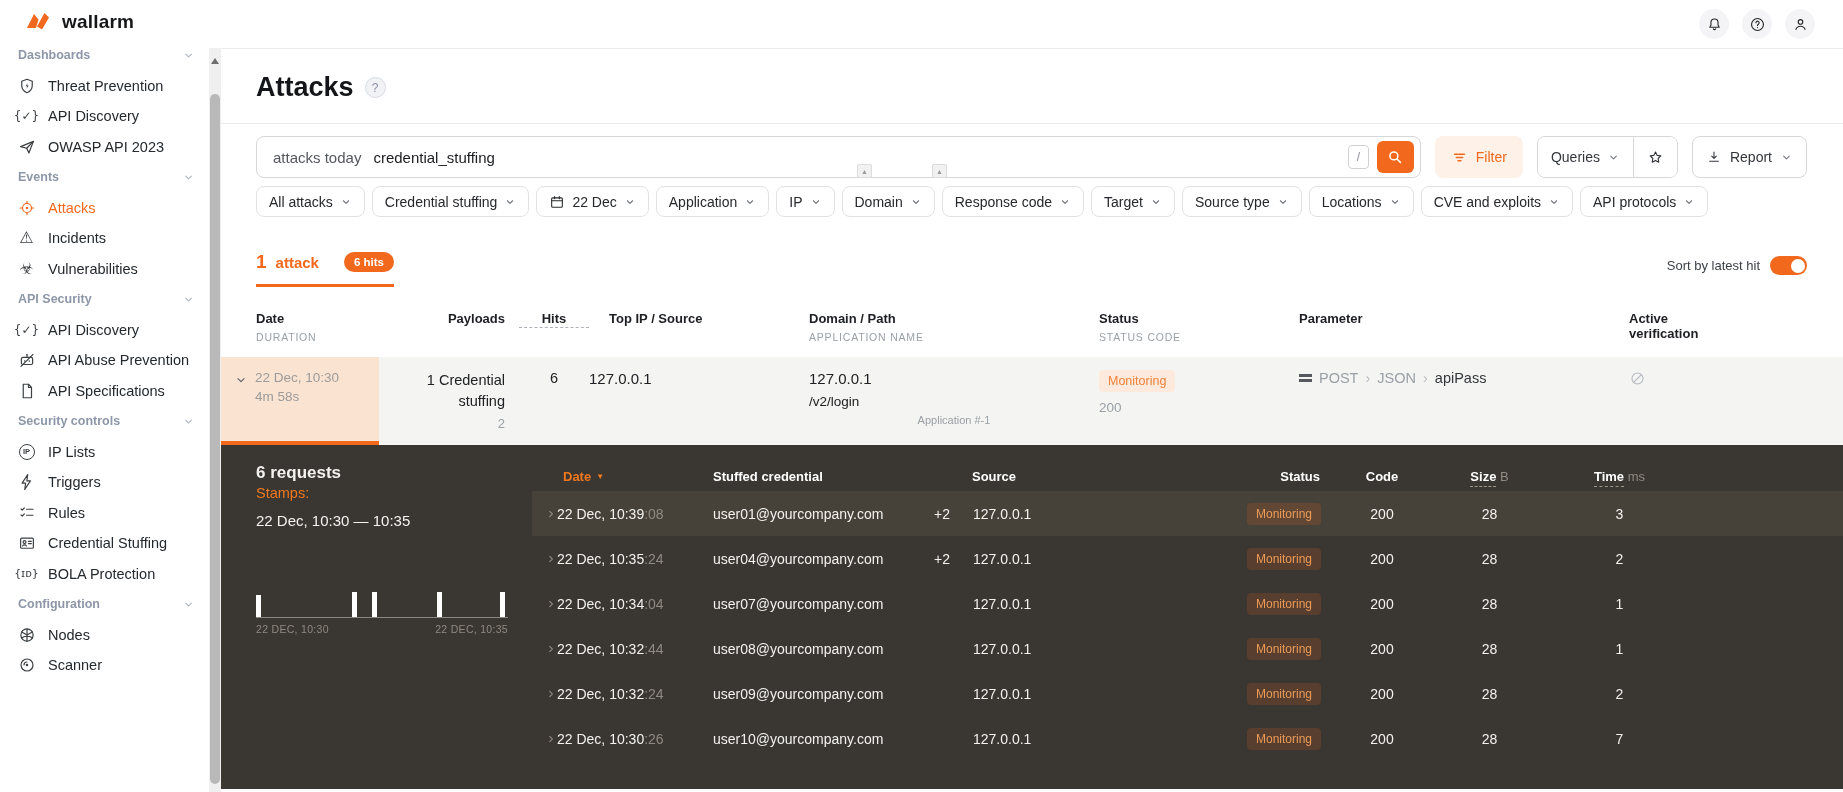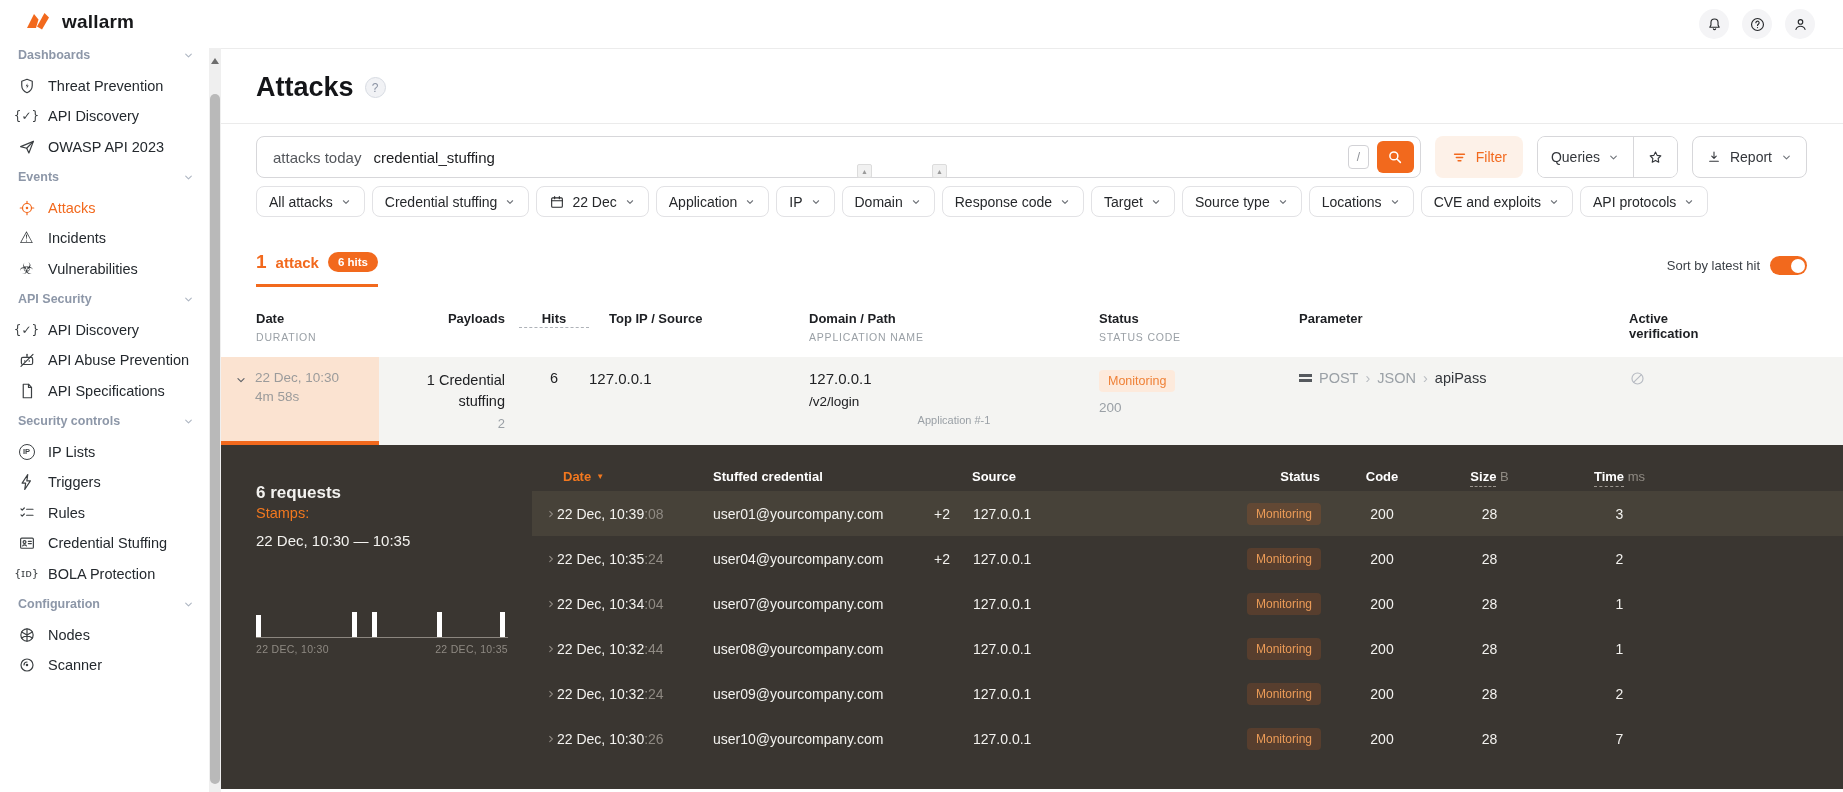--- a/index.html
+++ b/index.html
@@ -57,21 +57,21 @@
 
   .chips-row { margin:8px 36px 0 35px; display:flex; gap:7px; flex-wrap:nowrap; }
   .chip { height:31px; display:flex; align-items:center; gap:7px; padding:0 12px; border:1px solid #e2e2e5; border-radius:8px; font-size:14px; color:#26282b; background:#fff; cursor:pointer; white-space:nowrap; }
 
   .artifact { position:absolute; width:15px; height:14px; background:#f1f1f1; border:1px solid #dcdcdc; border-radius:2px; color:#9a9a9a; font-size:7px; display:flex; align-items:center; justify-content:center; }
 
   .summary-row { margin:34px 36px 0 35px; display:flex; align-items:flex-end; justify-content:space-between; }
   .attack-tab { display:inline-flex; align-items:center; gap:9px; padding-bottom:11px; border-bottom:3px solid #f2691d; cursor:pointer; }
   .attack-count { font-size:19px; font-weight:bold; color:#f2691d; }
   .attack-unit { font-size:15px; font-weight:bold; color:#f2691d; }
-  .hits-pill { background:#f2691d; color:#fff; font-size:11.5px; font-weight:bold; padding:4px 10px; border-radius:11px; }
+  .hits-pill { background:#f2691d; color:#fff; font-size:11.5px; font-weight:bold; padding:4px 10px; border-radius:11px;margin-left:16px; }
   .sort-wrap { display:flex; align-items:center; gap:10px; padding-bottom:12px; }
   .sort-label { font-size:13px; color:#3a3f45; }
   .toggle { width:37px; height:19px; border-radius:10px; background:#f2691d; position:relative; cursor:pointer; }
   .toggle .knob { position:absolute; right:2.5px; top:2.5px; width:14px; height:14px; border-radius:50%; background:#fff; }
 
   
   .at-grid { display:grid; grid-template-columns:158px 140px 70px 220px 290px 200px 330px 1fr; }
   .attacks-table { margin-top:22px; }
   .ath { padding-top:2px; }
   .ath .h1 { display:block; font-size:13px; font-weight:bold; color:#1d1f23; }
@@ -103,21 +103,21 @@
   .body-icon { display:inline-flex; flex-direction:column; gap:2.5px; }
   .body-icon i { width:13px; height:3px; background:#55595e; display:block; }
   .pc-g { color:#9aa0a6; }
   .pc-sep { color:#b9bdc2; }
   .pc-d { color:#33363b; }
   .cell-av { text-align:right; padding-right:127px; color:#b6bac2; }
 
   
   .detail-panel { height:344px; background:#3a3631; display:flex; color:#f3f2ef; }
   .info-pane { width:311px; flex:0 0 311px; padding:18px 0 0 35px; }
-  .req-count { font-size:17px; font-weight:bold;margin-top:20px; }
+  .req-count { font-size:17px; font-weight:bold; }
   .stamps { margin-top:2px; color:#f2781f; font-size:14.5px; cursor:pointer; }
   .time-range { margin-top:11px; font-size:15px; }
   .histo { position:relative; width:252px; height:27px; margin-top:62px; border-bottom:1px solid #8b867f; }
   .histo .bar { position:absolute; bottom:0; width:5px; background:#fff; }
   .histo-labels { width:252px; display:flex; justify-content:space-between; margin-top:5px; font-size:10.5px; color:#8f8a83; letter-spacing:.3px; }
 
   .req-area { flex:1; padding-top:16px; }
   .req-grid { display:grid; grid-template-columns:175px 265px 220px 135px 110px 105px 155px 1fr; align-items:center; }
   .req-head { height:30px; font-size:13px; font-weight:bold; color:#fff; }
   .rh-date { padding-left:31px; color:#f2781f; cursor:pointer; }

